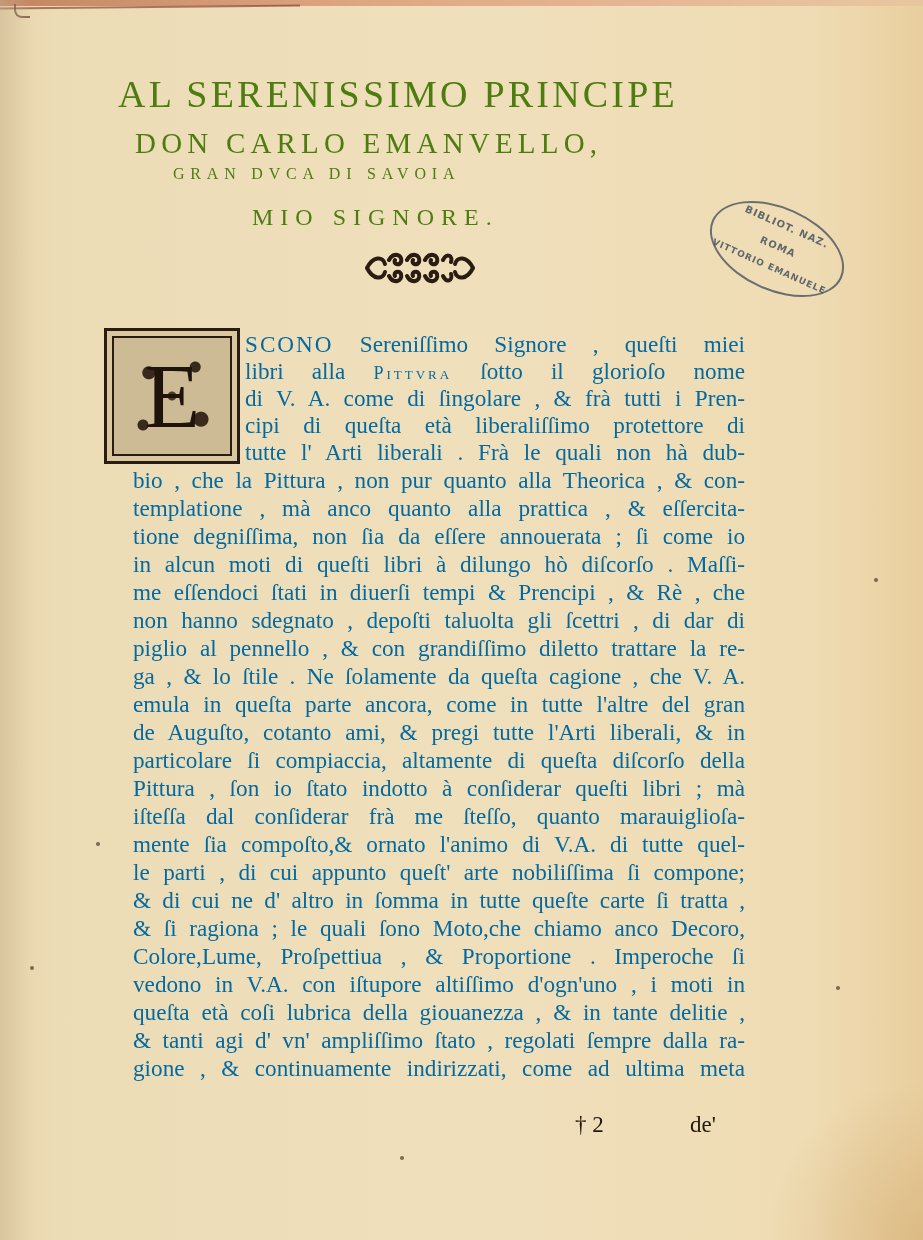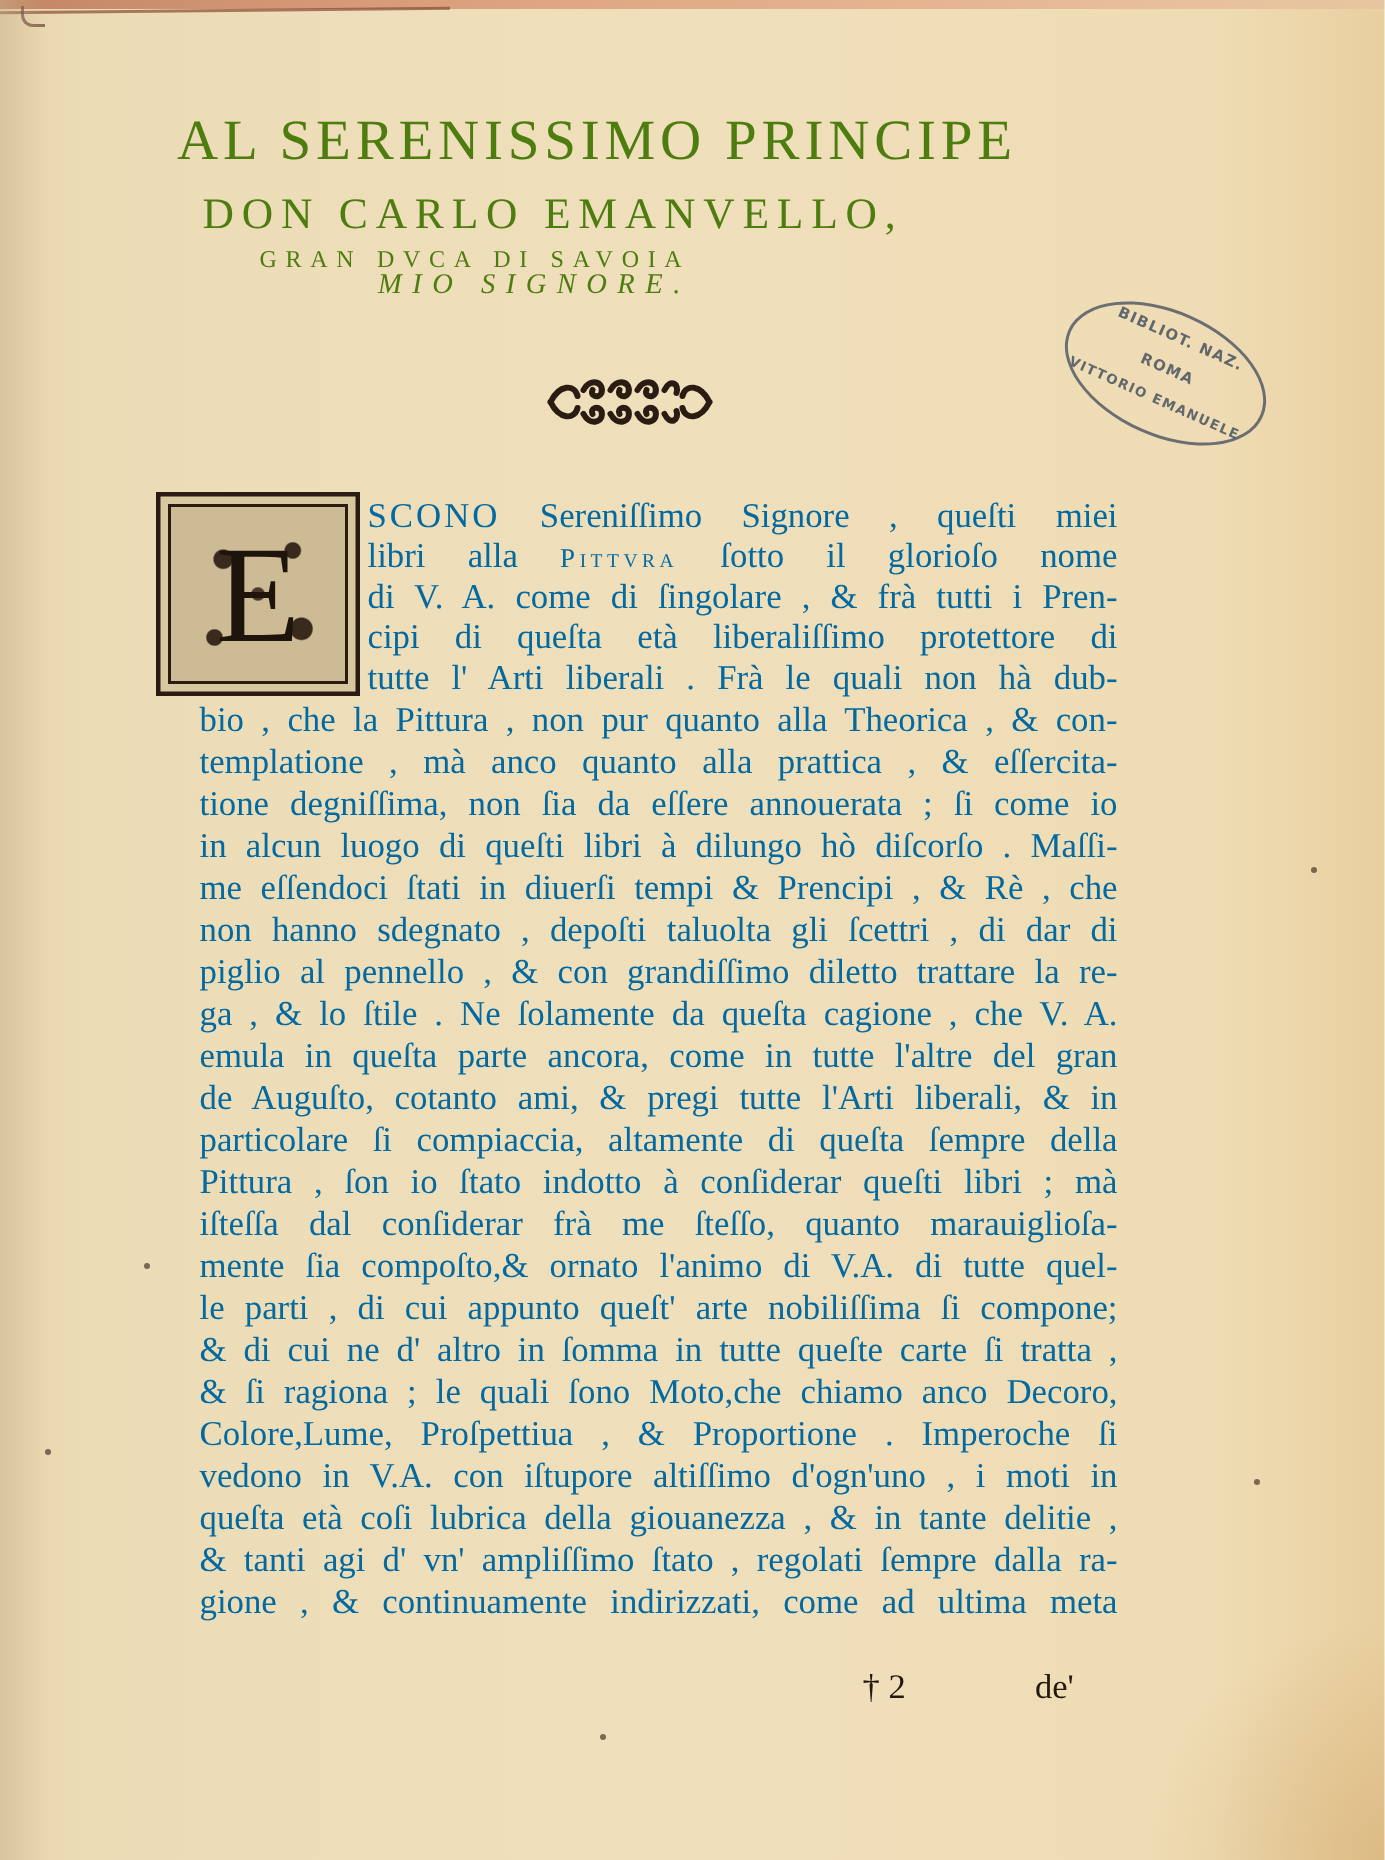--- a/index.html
+++ b/index.html
@@ -28,21 +28,21 @@
     position: absolute; left: 0; top: 0; width: 30px; height: 1240px;
     background: linear-gradient(90deg, rgba(200,180,150,.45), rgba(0,0,0,0));
   }
   .bottom-shade {
     position: absolute; right: 0; bottom: 0; width: 160px; height: 160px;
     background: radial-gradient(circle at 100% 100%, rgba(210,170,110,.55), rgba(0,0,0,0) 70%);
   }
   .t1 { position: absolute; left: 118px; top: 72px; font-size: 38px; letter-spacing: 3.2px; font-weight: normal; }
   .t2 { position: absolute; left: 135px; top: 127px; font-size: 29px; letter-spacing: 5.2px; }
   .t3 { position: absolute; left: 173px; top: 165px; font-size: 16px; letter-spacing: 5.8px; }
-  .t4 { position: absolute; left: 252px; top: 179px; font-size: 19px; letter-spacing: 7px; font-style: italic; }
+  .t4 { position: absolute; left: 252px; top: 204px; font-size: 24px; letter-spacing: 7px; }
   .heading { white-space: nowrap; color: #4d7c0f; }
 
   .ornament {
     position: absolute; left: 363px; top: 250px; width: 114px; height: 36px;
   }
 
   .stamp {
     position: absolute; left: 706px; top: 207px; width: 142px; height: 84px;
     transform: rotate(24deg);
   }
@@ -138,28 +138,28 @@
 <div class="line indent justify" style="top:357px">
   <span>libri alla </span><span class="smallcaps">Pittvra</span><span> ſotto il glorioſo nome</span>
 </div>
 <div class="line indent justify" style="top:384px">di V. A. come di ſingolare , &amp; frà tutti i Pren-</div>
 <div class="line indent justify" style="top:411px">cipi di queſta età liberaliſſimo protettore di</div>
 <div class="line indent justify" style="top:438px">tutte l' Arti liberali . Frà le quali non hà dub-</div>
 
 <div class="line full justify" style="top:466px">bio , che la Pittura , non pur quanto alla Theorica , &amp; con-</div>
 <div class="line full justify" style="top:494px">templatione , mà anco quanto alla prattica , &amp; eſſercita-</div>
 <div class="line full justify" style="top:522px">tione degniſſima, non ſia da eſſere annouerata ; ſi come io</div>
-<div class="line full justify" style="top:550px">in alcun luogo di queſti libri à dilungo hò diſcorſo . Maſſi-</div>
+<div class="line full justify" style="top:550px">in alcun moti di queſti libri à dilungo hò diſcorſo . Maſſi-</div>
 <div class="line full justify" style="top:578px">me eſſendoci ſtati in diuerſi tempi &amp; Prencipi , &amp; Rè , che</div>
 <div class="line full justify" style="top:606px">non hanno sdegnato , depoſti taluolta gli ſcettri , di dar di</div>
 <div class="line full justify" style="top:634px">piglio al pennello , &amp; con grandiſſimo diletto trattare la re-</div>
 <div class="line full justify" style="top:662px">ga , &amp; lo ſtile . Ne ſolamente da queſta cagione , che V. A.</div>
 <div class="line full justify" style="top:690px">emula in queſta parte ancora, come in tutte l'altre del gran</div>
 <div class="line full justify" style="top:718px">de Auguſto, cotanto ami, &amp; pregi tutte l'Arti liberali, &amp; in</div>
-<div class="line full justify" style="top:746px">particolare ſi compiaccia, altamente di queſta ſempre della</div>
+<div class="line full justify" style="top:746px">particolare ſi compiaccia, altamente di queſta diſcorſo della</div>
 <div class="line full justify" style="top:774px">Pittura , ſon io ſtato indotto à conſiderar queſti libri ; mà</div>
 <div class="line full justify" style="top:802px">iſteſſa dal conſiderar frà me ſteſſo, quanto marauiglioſa-</div>
 <div class="line full justify" style="top:830px">mente ſia compoſto,&amp; ornato l'animo di V.A. di tutte quel-</div>
 <div class="line full justify" style="top:858px">le parti , di cui appunto queſt' arte nobiliſſima ſi compone;</div>
 <div class="line full justify" style="top:886px">&amp; di cui ne d' altro in ſomma in tutte queſte carte ſi tratta ,</div>
 <div class="line full justify" style="top:914px">&amp; ſi ragiona ; le quali ſono Moto,che chiamo anco Decoro,</div>
 <div class="line full justify" style="top:942px">Colore,Lume, Proſpettiua , &amp; Proportione . Imperoche ſi</div>
 <div class="line full justify" style="top:970px">vedono in V.A. con iſtupore altiſſimo d'ogn'uno , i moti in</div>
 <div class="line full justify" style="top:998px">queſta età coſi lubrica della giouanezza , &amp; in tante delitie ,</div>
 <div class="line full justify" style="top:1026px">&amp; tanti agi d' vn' ampliſſimo ſtato , regolati ſempre dalla ra-</div>

